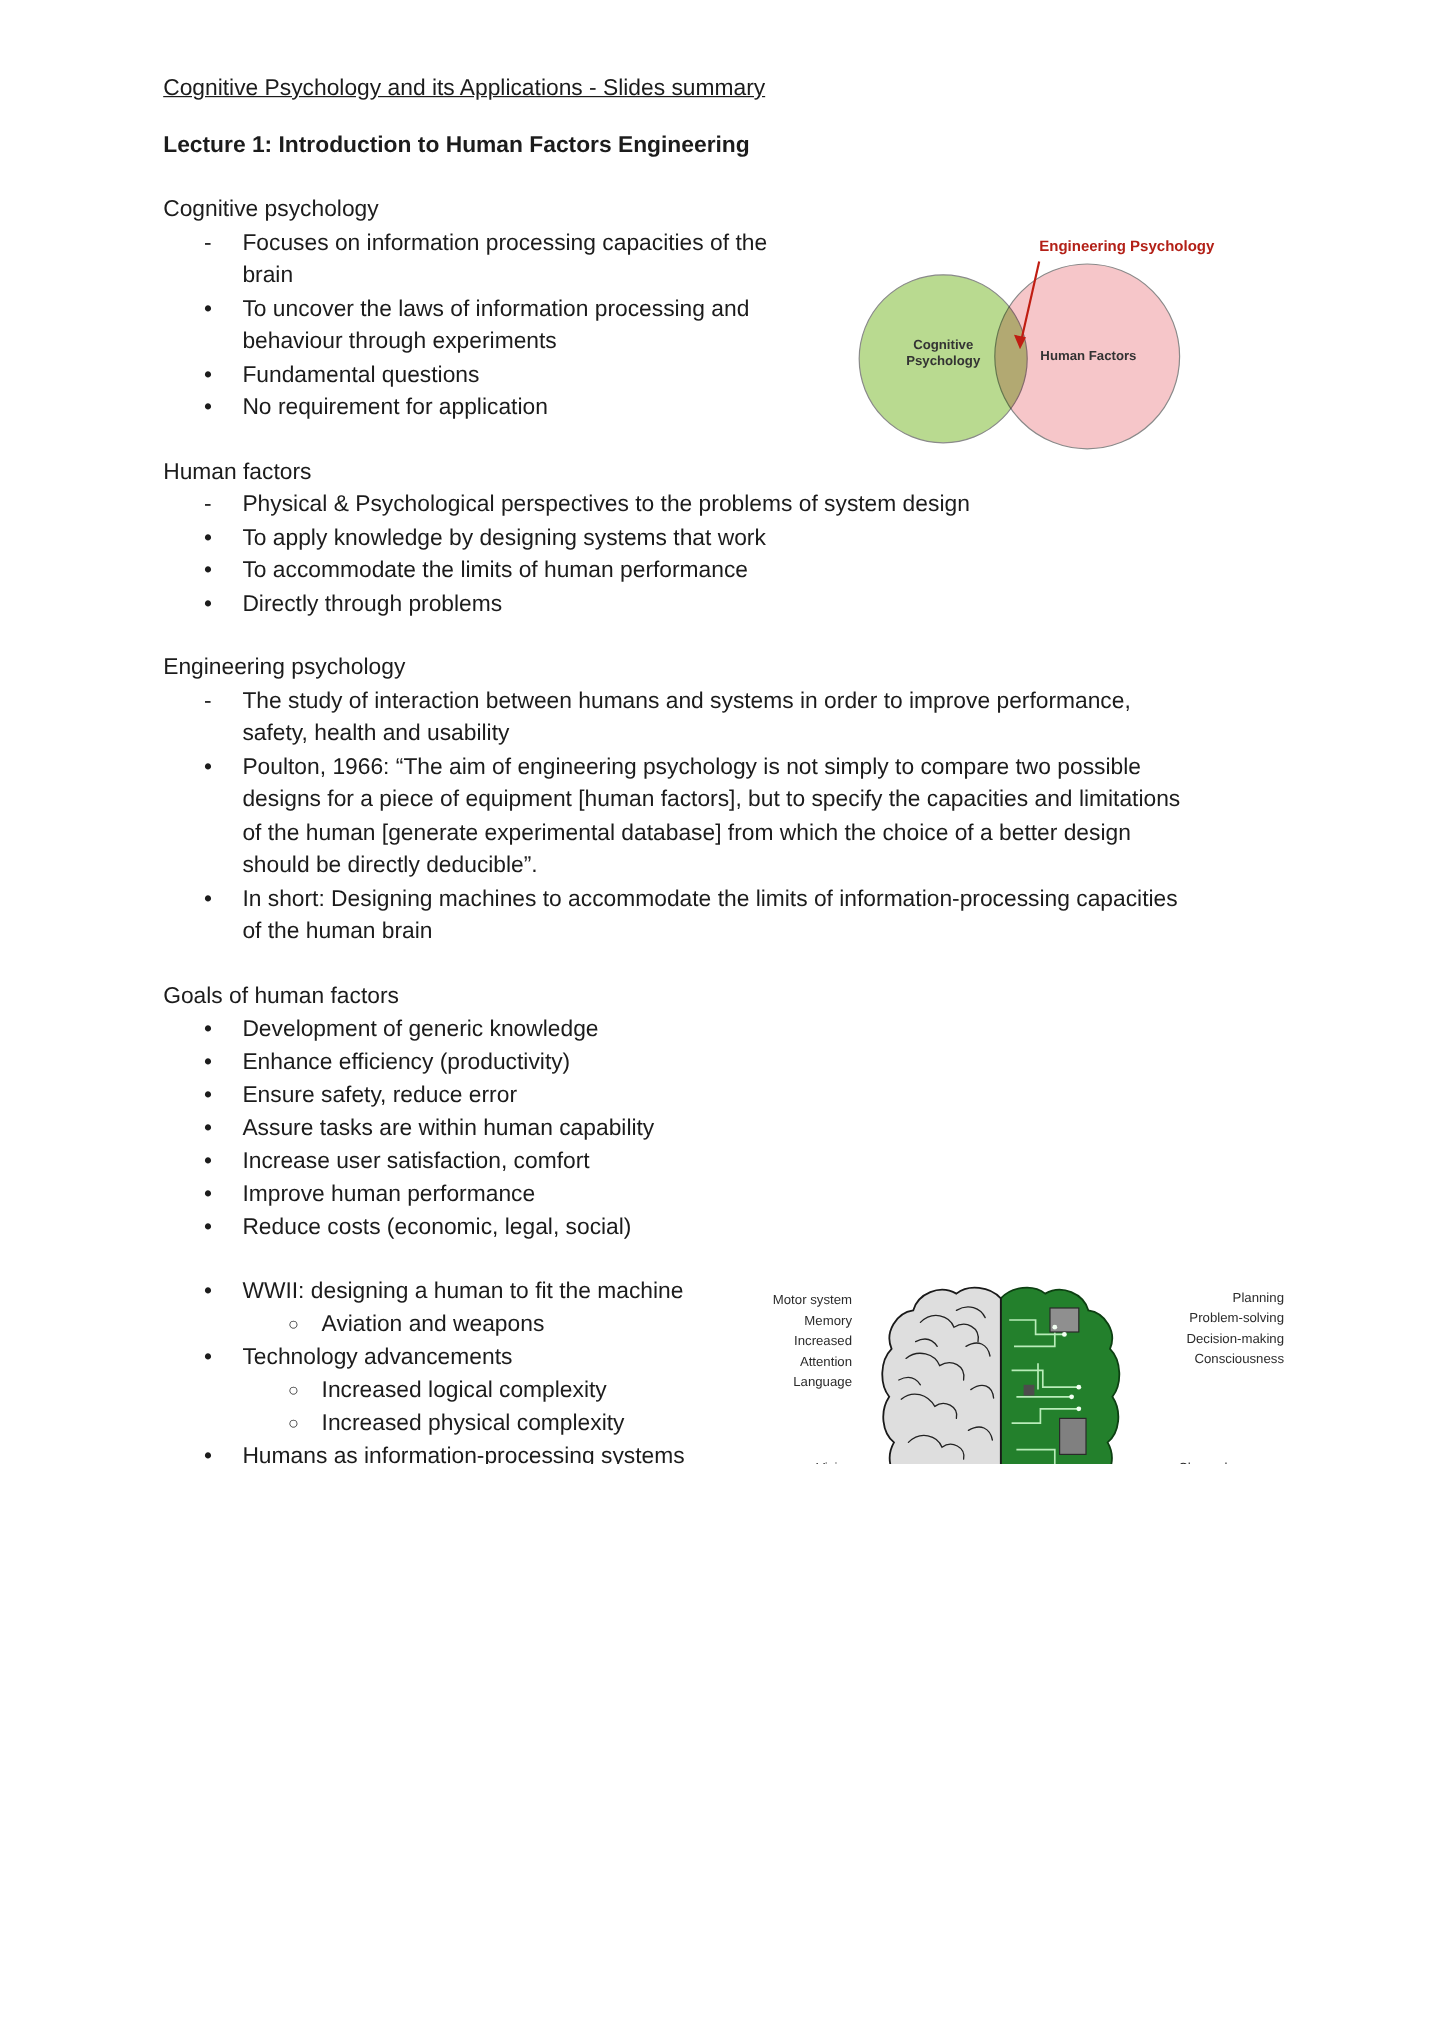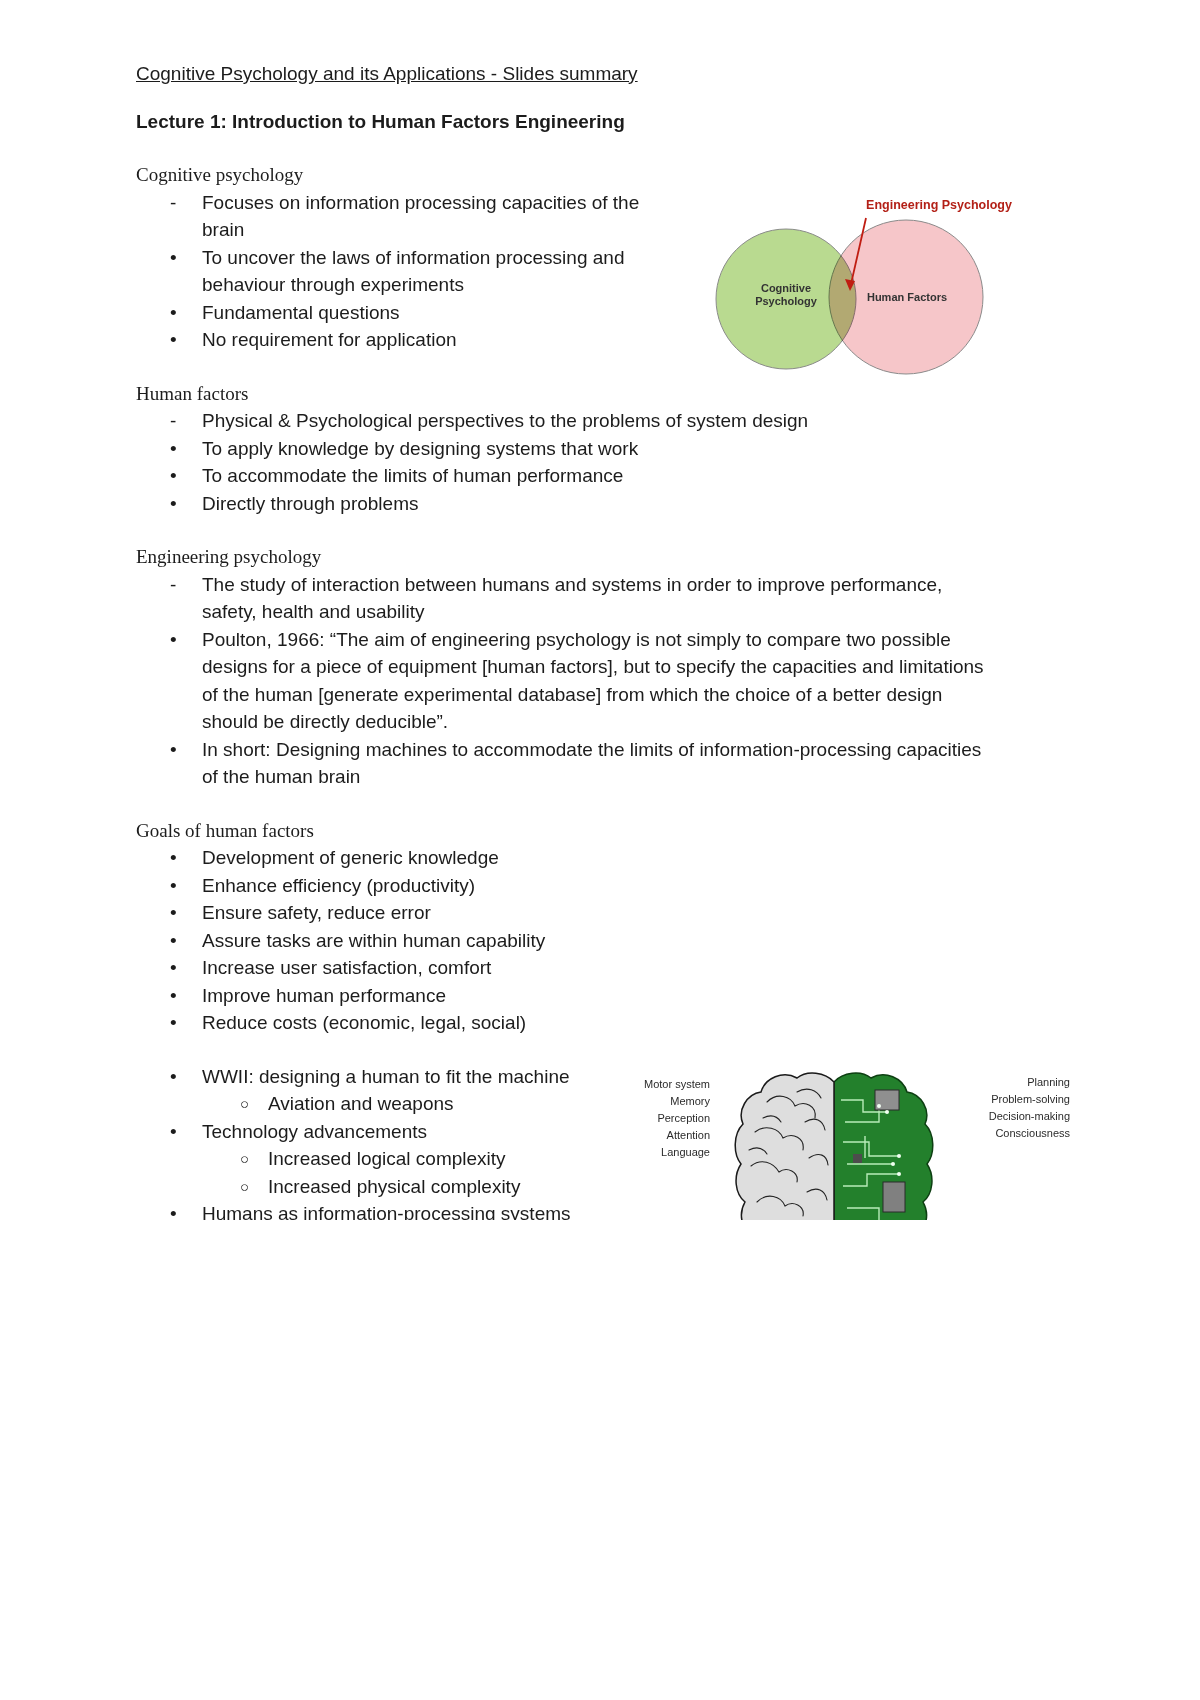--- a/index.html
+++ b/index.html
@@ -15,21 +15,21 @@
     line-height: 27.5px;
     color: #1c1c1c;
     overflow: hidden;
   }
   .content { position: absolute; left: 136px; top: 60px; width: 928px; }
 
   .doc-title { text-decoration: underline; }
   .lecture-heading { font-weight: bold; margin-top: 20px; }
 
   .section { margin-top: 26px; position: relative; }
-  .section-heading { font-weight: normal; font-family: Liberation Serif, serif; }
+  .section-heading { font-weight: normal; }
 
   .list { padding-left: 34px; }
   .list.narrow { width: 536px; }
   .list.mid    { width: 866px; }
   .list.hist   { width: 486px; }
   .item { display: flex; }
   .item .marker { flex: 0 0 32px; }
   .item .txt { flex: 1; }
   .item.sub { padding-left: 70px; }
   .item.sub .marker { flex: 0 0 28px; font-size: 15px; }
@@ -261,21 +261,21 @@
             <path d="M30 52 C38 48 44 50 48 56"></path>
             <path d="M16 84 C24 80 30 82 34 88"></path>
           </g>
 
           <path d="M86 207 C84 220 78 230 68 237 C74 240 82 240 88 237 C95 229 99 219 99 209 Z" fill="#cfcfcf" stroke="#1a1a1a" stroke-width="1.2"></path>
         </svg>
 
         <div class="lbl tl">
           <div>Motor system</div>
           <div>Memory</div>
-          <div>Perception</div>
+          <div>Increased</div>
           <div>Attention</div>
           <div>Language</div>
         </div>
         <div class="lbl bl">
           <div>Vision</div>
           <div>Audio</div>
           <div>Memory</div>
           <div>Smell</div>
           <div>Vision</div>
         </div>

